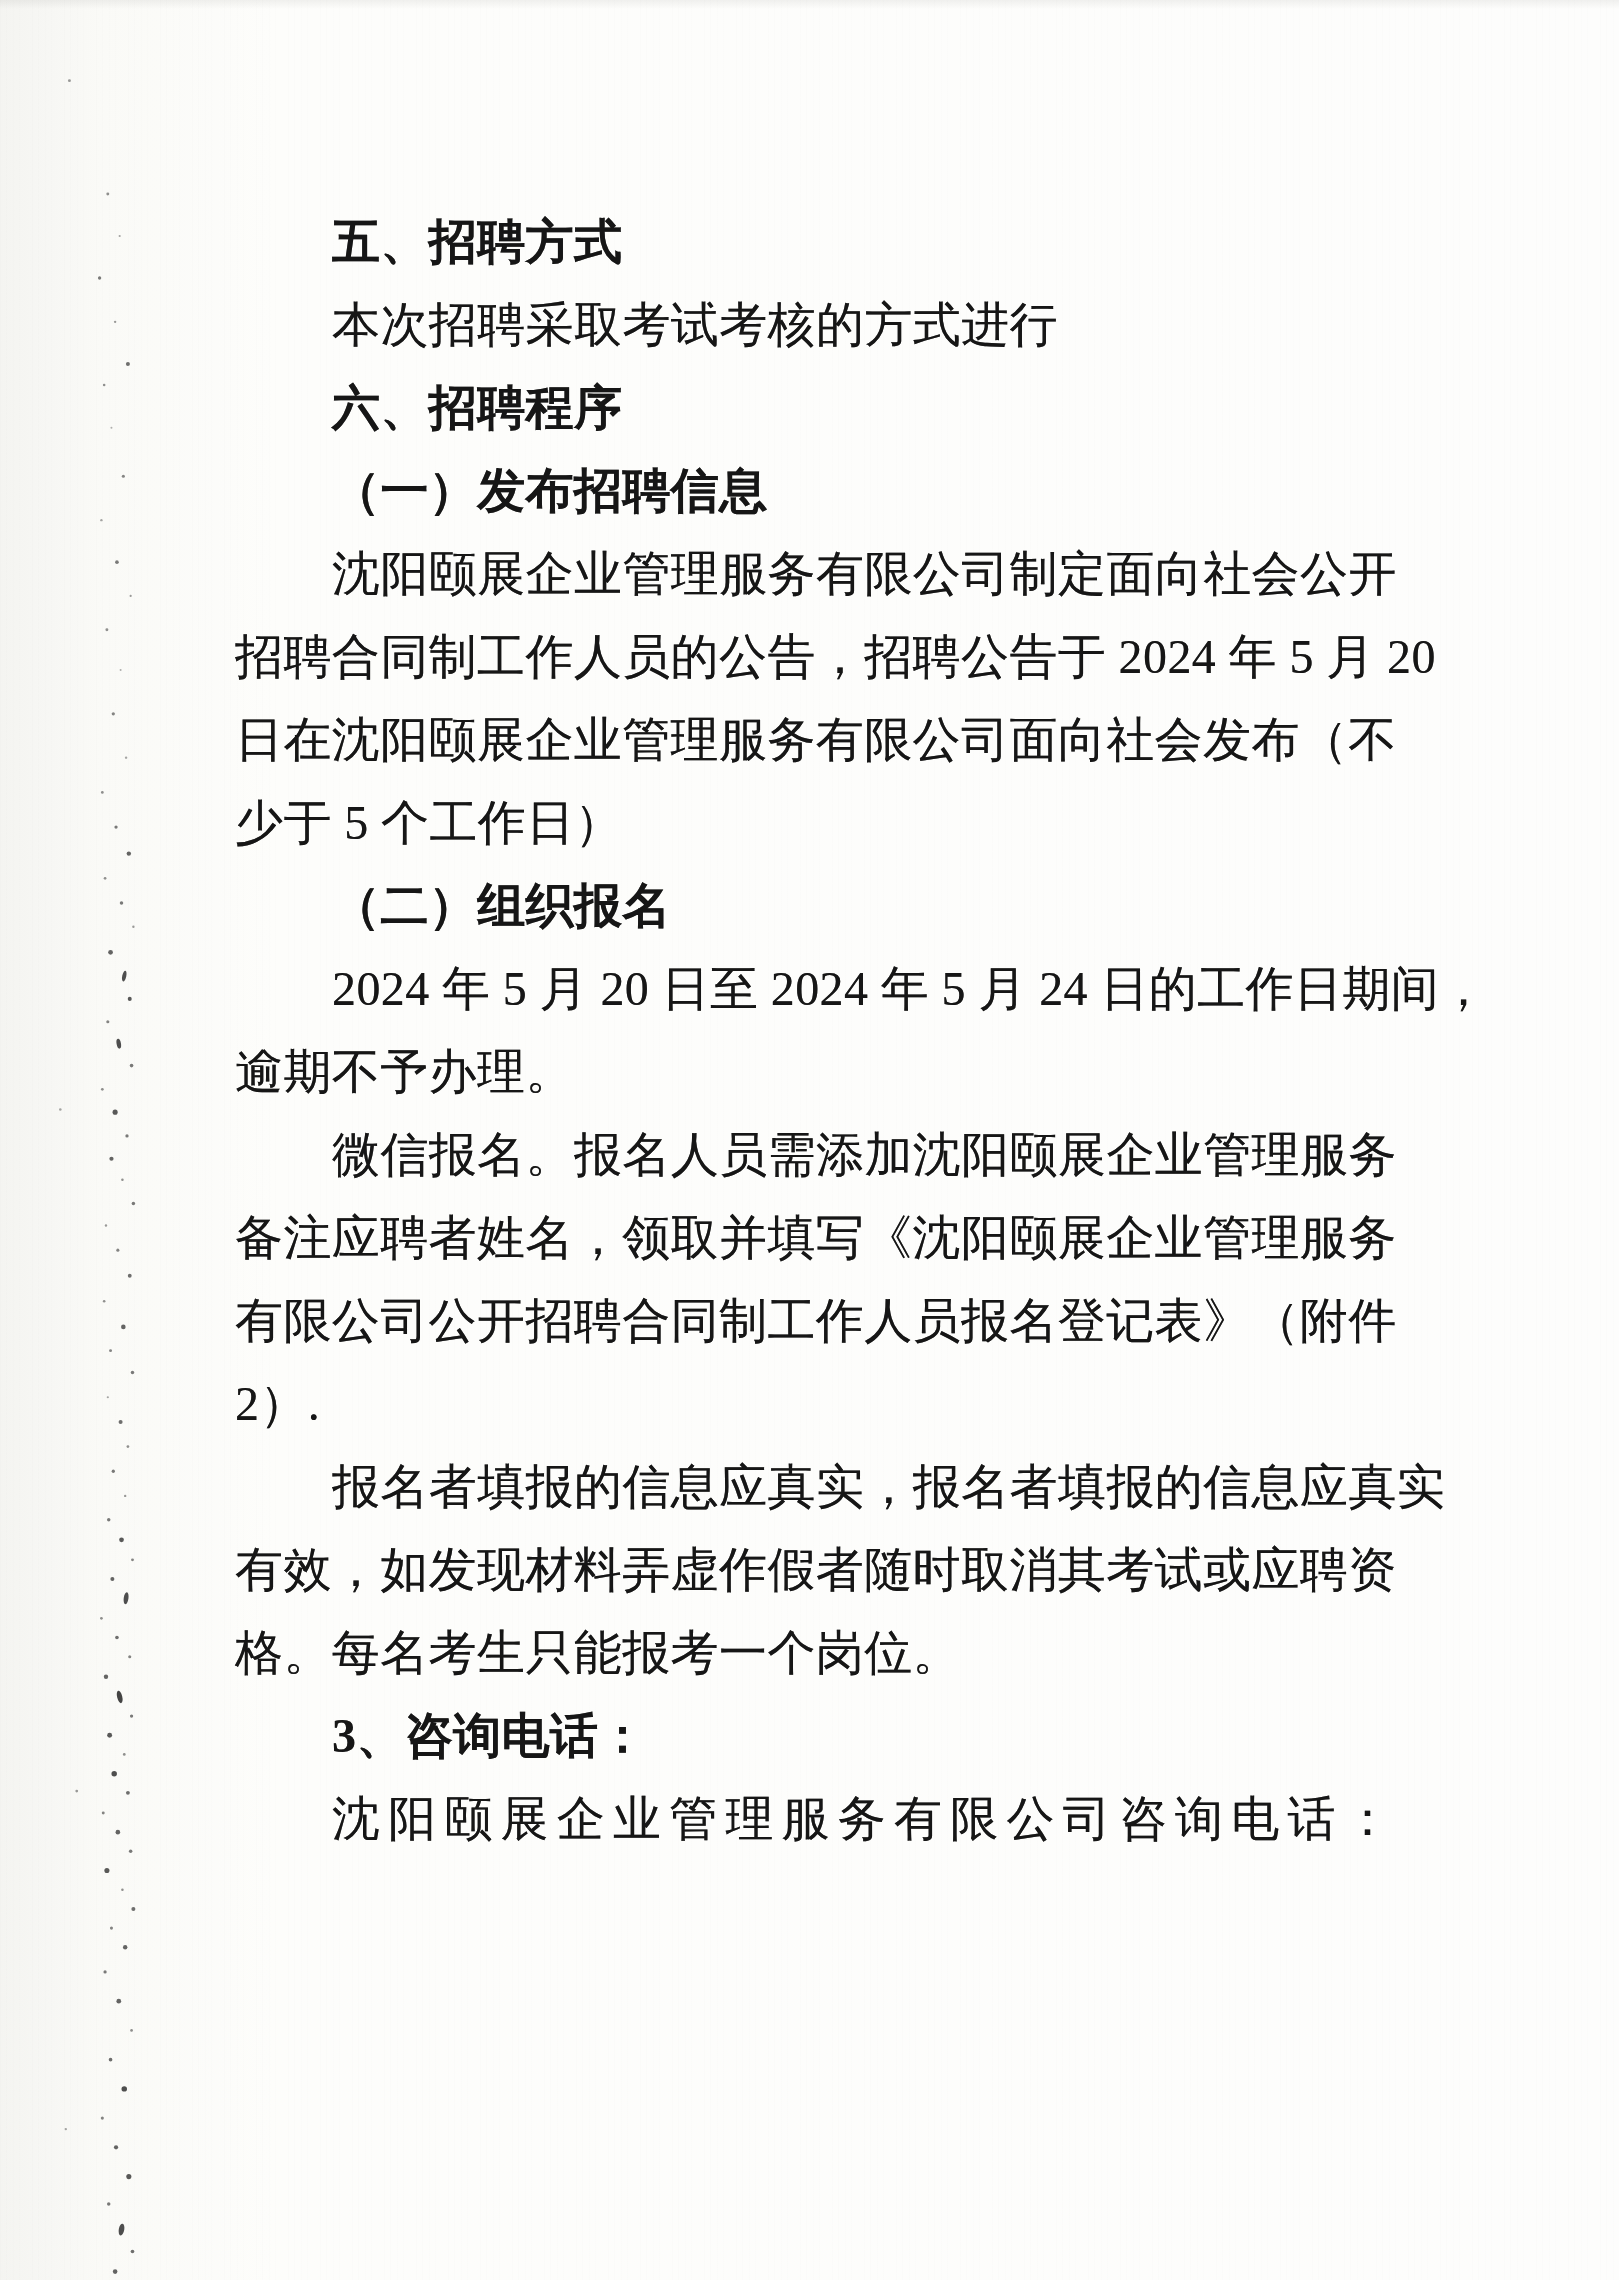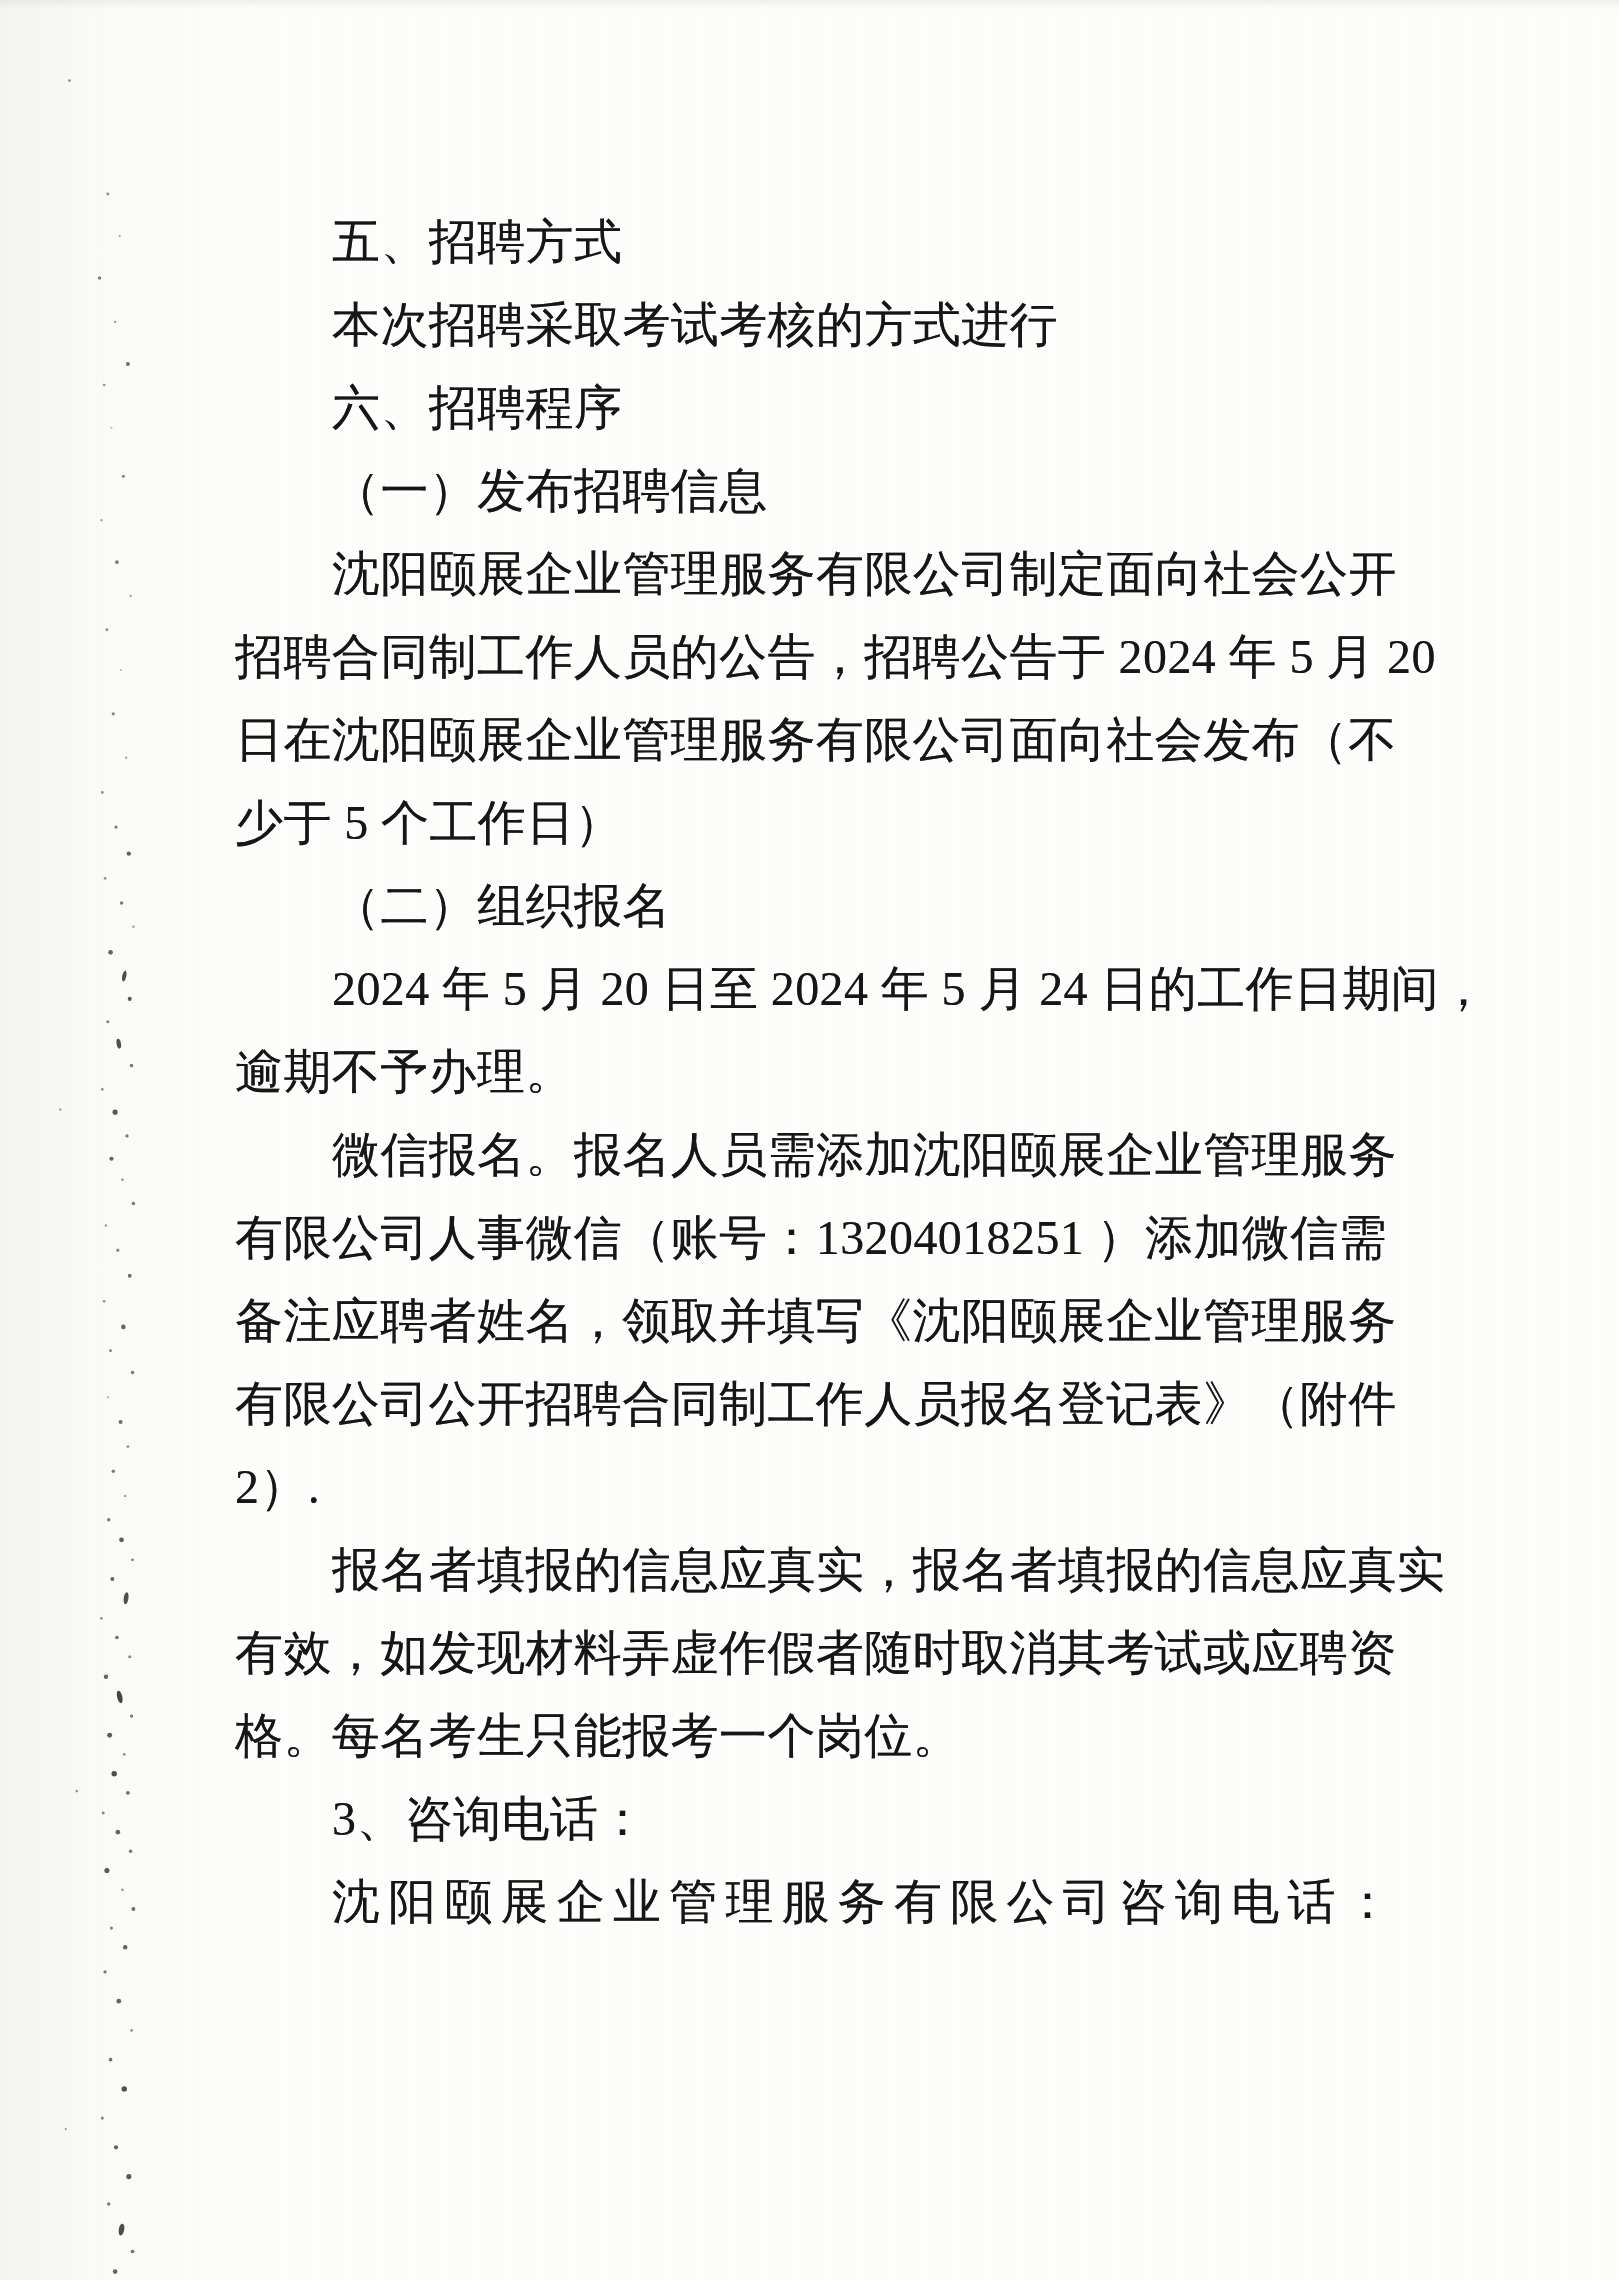--- a/index.html
+++ b/index.html
@@ -26,21 +26,21 @@
     position:absolute; left:235px; top:200px; width:1179px;
   }
   .line {
     height:83px; line-height:83px;
     font-size:48px;
     letter-spacing:0.4px;
     white-space:pre;
     text-shadow:0 0 0.5px rgba(20,20,20,0.65);
   }
   .indent { padding-left:97px; }
-  .bold { font-weight:400; }
+  .bold { font-weight:700; }
   .spread { letter-spacing:8.2px; }
 </style>
 </head>
 <body>
 
 <div class="page">
 
   <svg class="noise" width="1619" height="2281" viewBox="0 0 1772 2496" aria-hidden="true">
     <g fill="#232323">
       <circle cx="76" cy="88" r="1.6" opacity=".45"></circle>
@@ -136,21 +136,20 @@
     <div class="line bold indent">六、招聘程序</div>
     <div class="line bold indent">（一）发布招聘信息</div>
     <div class="line indent">沈阳颐展企业管理服务有限公司制定面向社会公开</div>
     <div class="line">招聘合同制工作人员的公告，招聘公告于 2024 年 5 月 20</div>
     <div class="line">日在沈阳颐展企业管理服务有限公司面向社会发布（不</div>
     <div class="line">少于 5 个工作日）</div>
     <div class="line bold indent">（二）组织报名</div>
     <div class="line indent">2024 年 5 月 20 日至 2024 年 5 月 24 日的工作日期间，</div>
     <div class="line">逾期不予办理。</div>
     <div class="line indent">微信报名。报名人员需添加沈阳颐展企业管理服务</div>
-    <div class="line">有限公司人事微信（账号：13204018251 ）添加微信需</div>
     <div class="line">备注应聘者姓名，领取并填写《沈阳颐展企业管理服务</div>
     <div class="line">有限公司公开招聘合同制工作人员报名登记表》（附件</div>
     <div class="line">2）.</div>
     <div class="line indent">报名者填报的信息应真实，报名者填报的信息应真实</div>
     <div class="line">有效，如发现材料弄虚作假者随时取消其考试或应聘资</div>
     <div class="line">格。每名考生只能报考一个岗位。</div>
     <div class="line bold indent">3、咨询电话：</div>
     <div class="line indent spread">沈阳颐展企业管理服务有限公司咨询电话：</div>
   </main>
 

